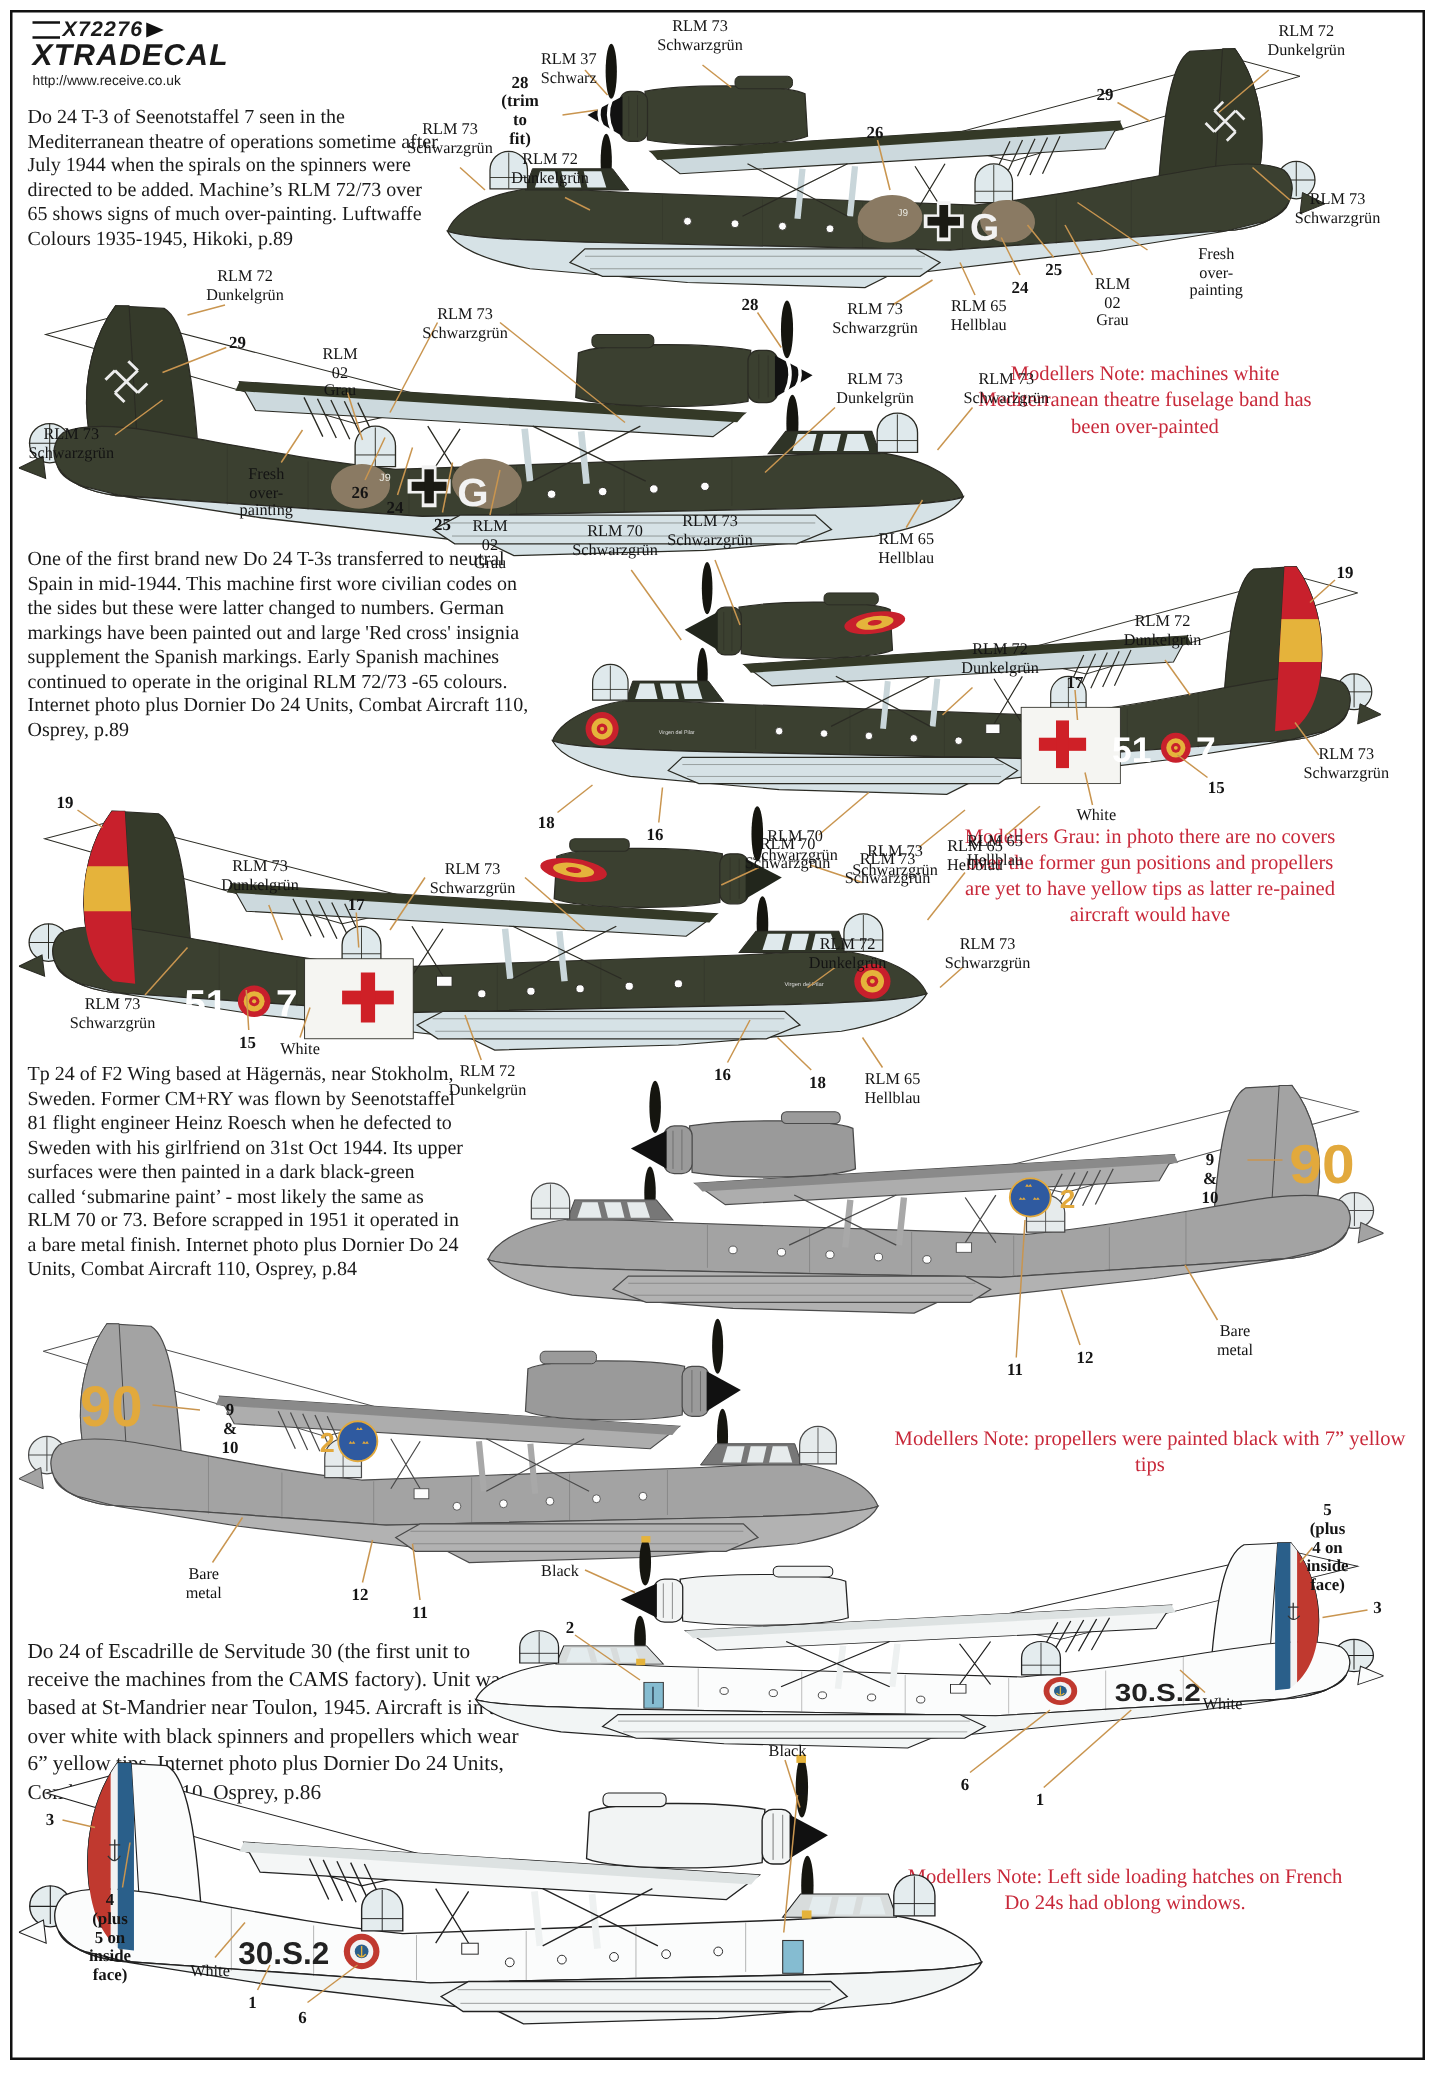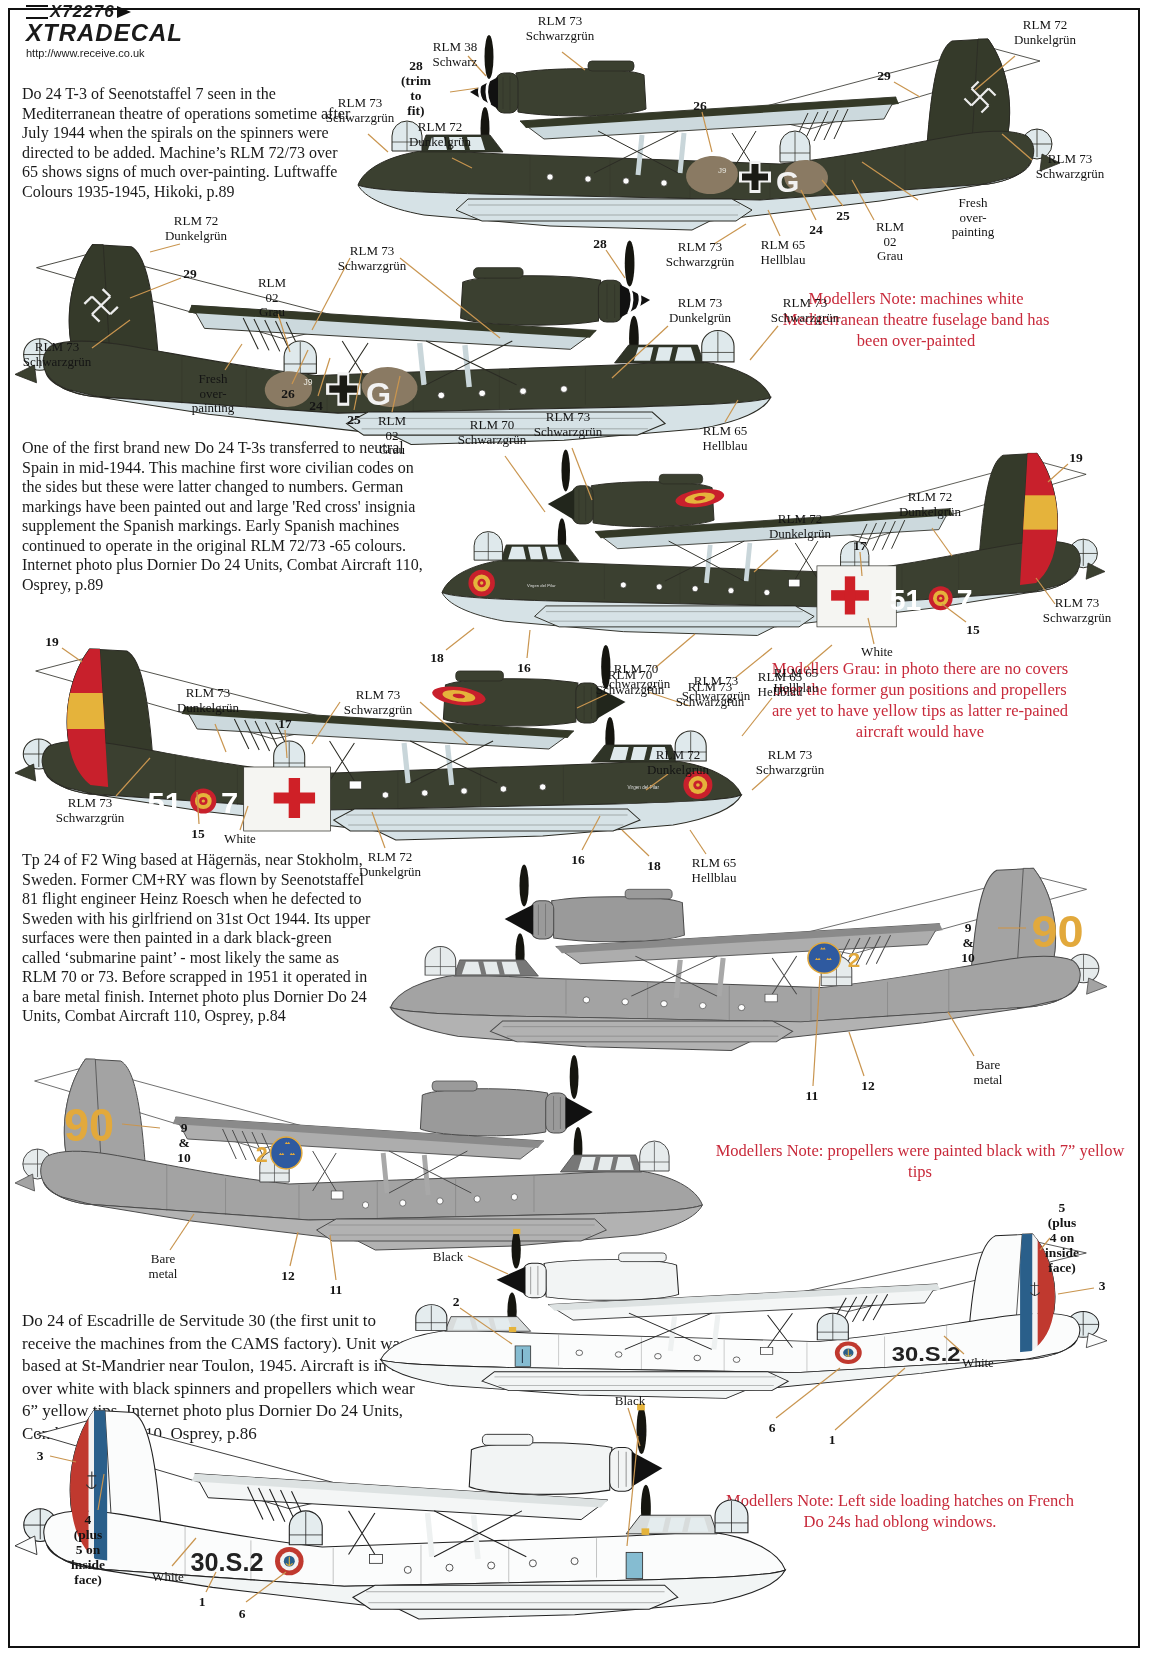--- a/index.html
+++ b/index.html
@@ -1,19 +1,19 @@
 <!DOCTYPE html>
 <html><head>
 <meta charset="utf-8">
 <style>
   html,body{margin:0;padding:0}
   body{width:1150px;height:1665px;position:relative;background:#fff;
        font-family:"Liberation Serif",serif;color:#1a1a1a;overflow:hidden}
   .frame{position:absolute;left:8px;top:8px;width:1128px;height:1636px;border:2.5px solid #111}
-  .logo{position:absolute;left:26px;top:2px}
+  .logo{position:absolute;left:26px;top:14px}
   .logo-row1{font-family:"Liberation Sans",sans-serif;font-style:italic;font-weight:700;font-size:17px;letter-spacing:1px;display:flex;align-items:center}
   .logo-row1 .bars{display:inline-block;width:22px;height:10px;border-top:2px solid #111;border-bottom:2px solid #111;margin-right:2px}
   .logo-arrow{display:inline-block;width:0;height:0;border-left:14px solid #111;border-top:6px solid transparent;border-bottom:6px solid transparent;margin-left:2px}
   .logo-row2{font-family:"Liberation Sans",sans-serif;font-style:italic;font-weight:700;font-size:24px;letter-spacing:1px;margin-top:-3px}
   .logo-row3{font-family:"Liberation Sans",sans-serif;font-size:11px;margin-top:0px}
   .tblock{position:absolute;font-size:16px;line-height:19.5px;text-align:left}
   #t4{font-size:17px;line-height:22.5px}
   .note{position:absolute;color:#c8293a;text-align:center;font-size:16.5px;line-height:21px}
   .callout{position:absolute;transform:translateX(-50%);text-align:center;font-size:13px;line-height:1.12;white-space:pre-line;color:#141414}
   .callout.b{font-weight:700;font-size:13.5px}
@@ -324,21 +324,21 @@
     <line x1="98" y1="1510" x2="104" y2="1474" stroke="#c9954f" stroke-width="1.2"></line>
     <line x1="172" y1="1566" x2="196" y2="1538" stroke="#c9954f" stroke-width="1.2"></line>
     <line x1="206" y1="1592" x2="216" y2="1572" stroke="#c9954f" stroke-width="1.2"></line>
     <line x1="246" y1="1602" x2="286" y2="1572" stroke="#c9954f" stroke-width="1.2"></line>
     <line x1="628" y1="1408" x2="640" y2="1446" stroke="#c9954f" stroke-width="1.2"></line>
     <line x1="638" y1="1436" x2="627" y2="1546" stroke="#c9954f" stroke-width="1.2"></line>
   </svg>
 <div id="callout-layer">
     <div class="callout" style="left: 560px; top: 14px;">RLM 73
 Schwarzgrün</div>
-    <div class="callout" style="left: 455px; top: 40px;">RLM 38 Schwarz</div>
+    <div class="callout" style="left: 455px; top: 40px;">RLM 37 Schwarz</div>
     <div class="callout b" style="left: 416px; top: 58px;">28
 (trim to fit)</div>
     <div class="callout" style="left: 360px; top: 96px;">RLM 73
 Schwarzgrün</div>
     <div class="callout" style="left: 440px; top: 120px;">RLM 72
 Dunkelgrün</div>
     <div class="callout b" style="left: 700px; top: 98px;">26</div>
     <div class="callout" style="left: 1045px; top: 18px;">RLM 72
 Dunkelgrün</div>
     <div class="callout b" style="left: 884px; top: 68px;">29</div>

